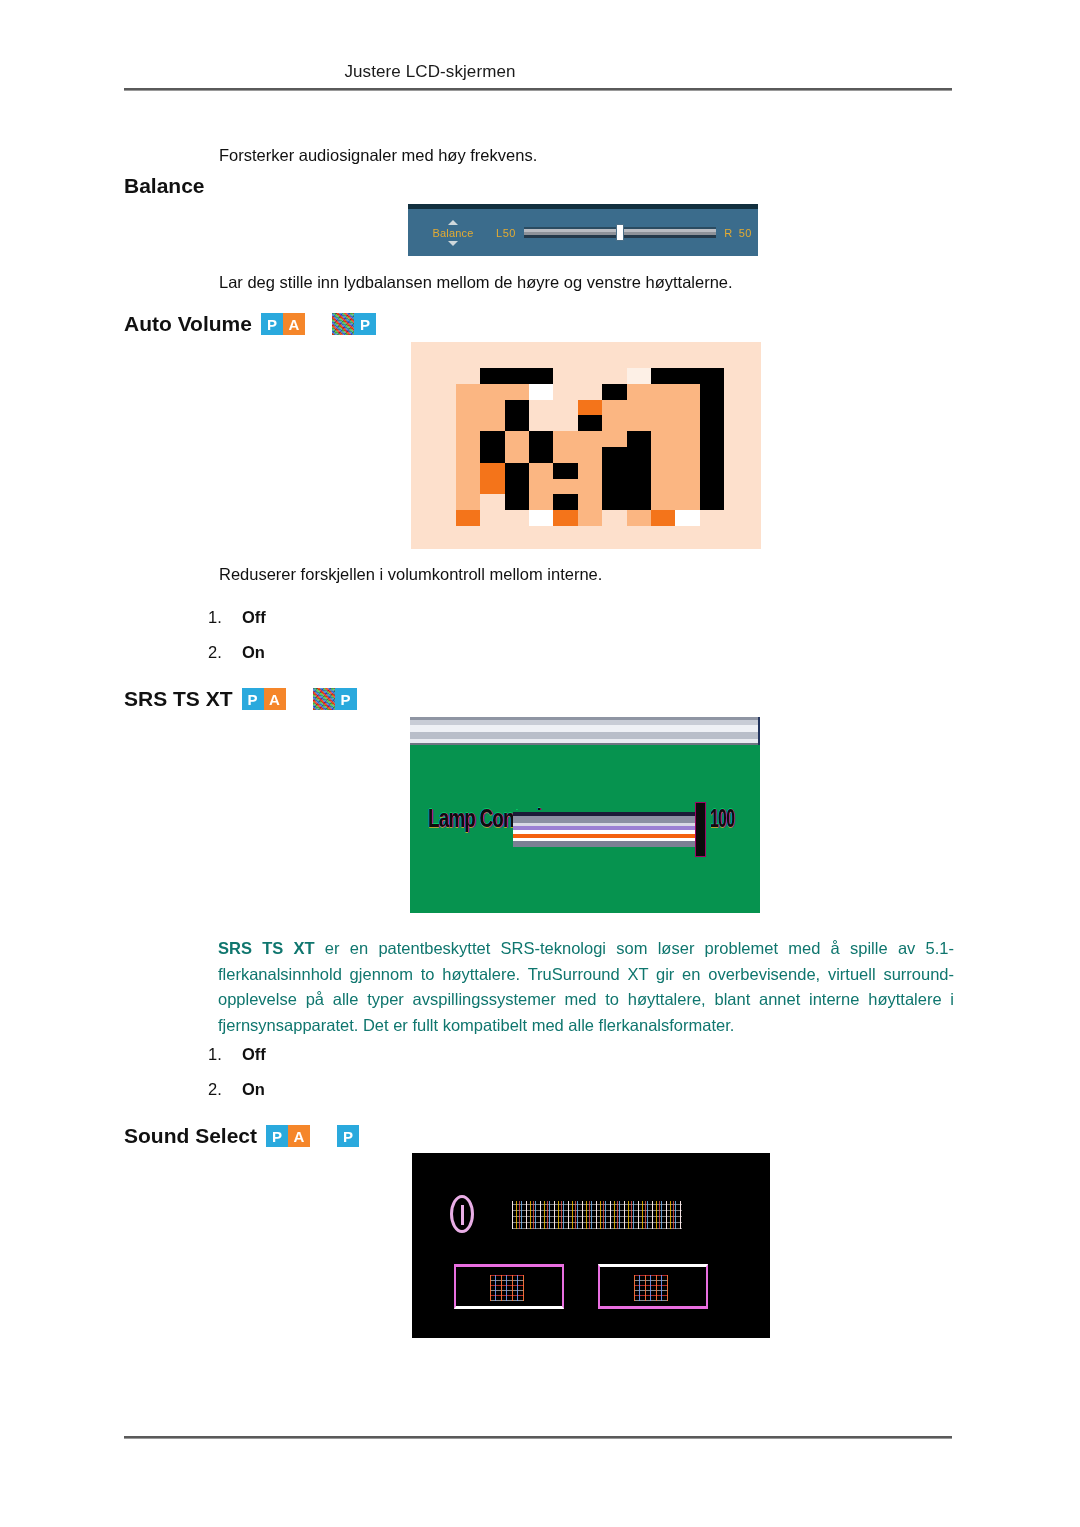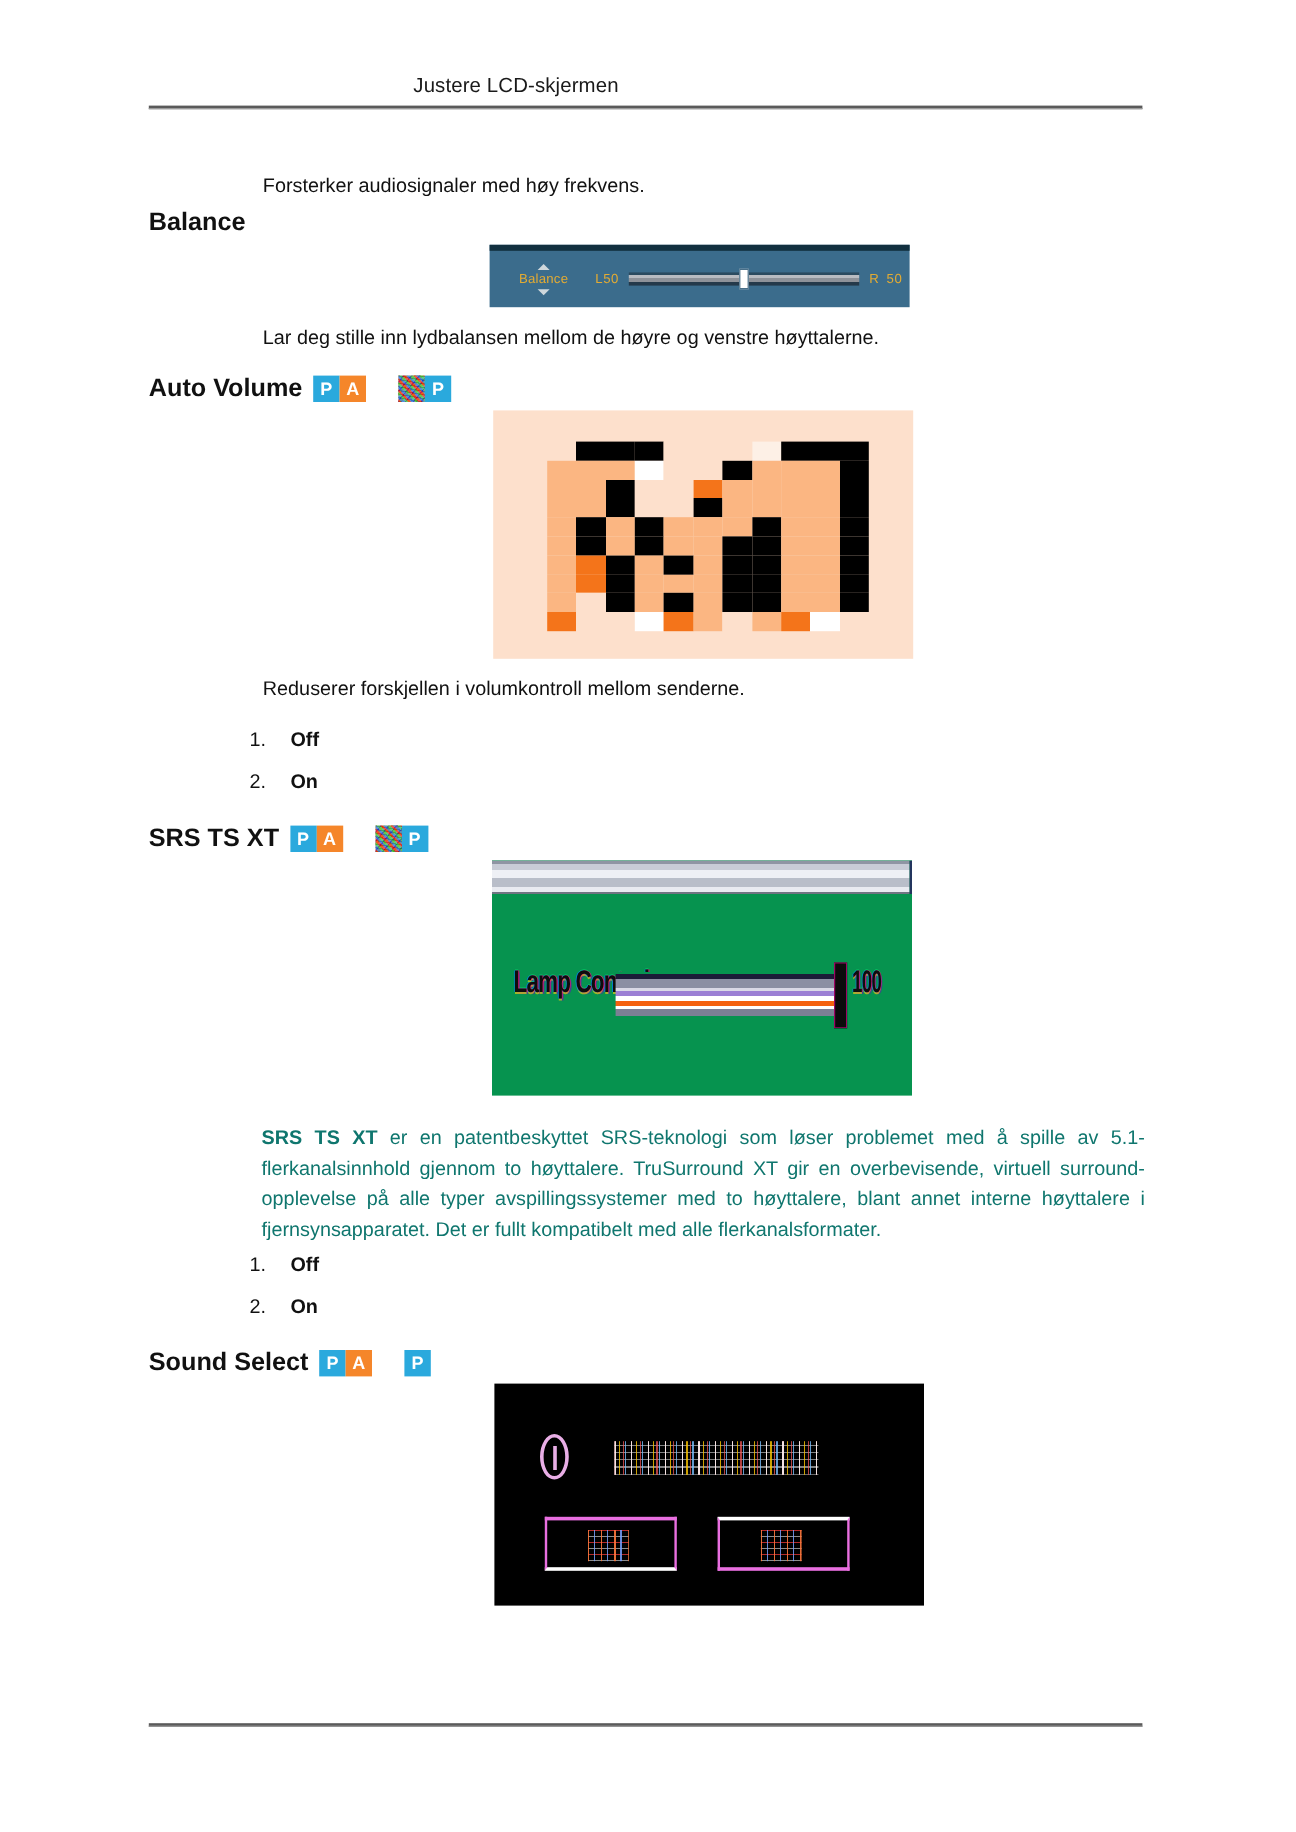--- a/index.html
+++ b/index.html
@@ -496,21 +496,21 @@
         <span style="background: rgb(244, 116, 26);"></span>
         <span style="background: rgb(251, 182, 130);"></span>
         <span style="background: rgb(253, 224, 204);"></span>
         <span style="background: rgb(251, 182, 130);"></span>
         <span style="background: rgb(244, 116, 26);"></span>
         <span style="background: rgb(255, 255, 255);"></span>
         <span style="background: rgb(253, 224, 204);"></span>
       </div>
   </div>
 
-  <div class="body-text autovol-desc">Reduserer forskjellen i volumkontroll mellom senderne.</div>
+  <div class="body-text autovol-desc">Reduserer forskjellen i volumkontroll mellom interne.</div>
 
   <div class="numlist list-autovol">
     <div class="row">
       <span class="num">1.</span>
       <span class="val">Off</span>
     </div>
     <div class="row">
       <span class="num">2.</span>
       <span class="val">On</span>
     </div>

